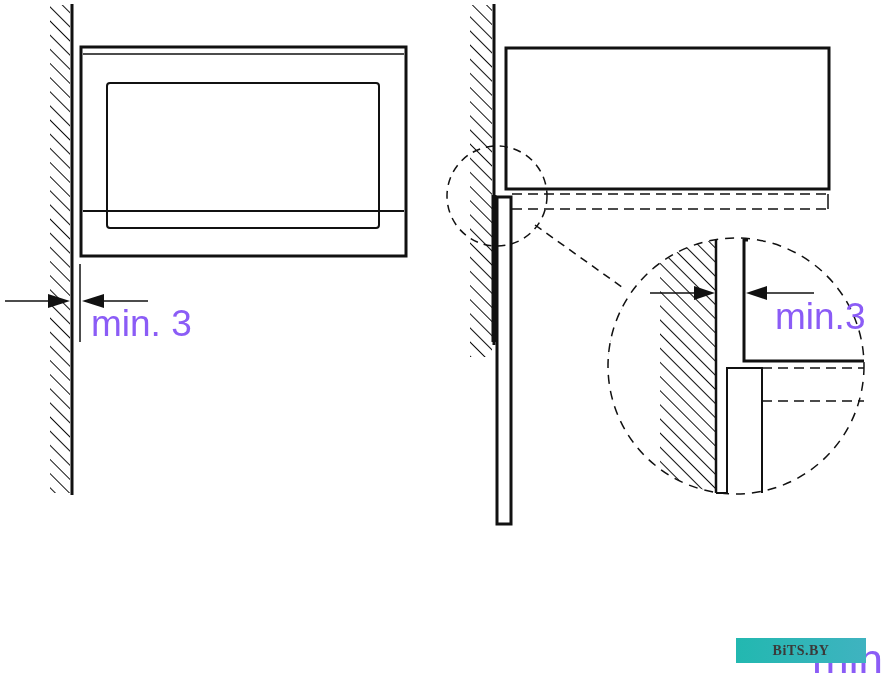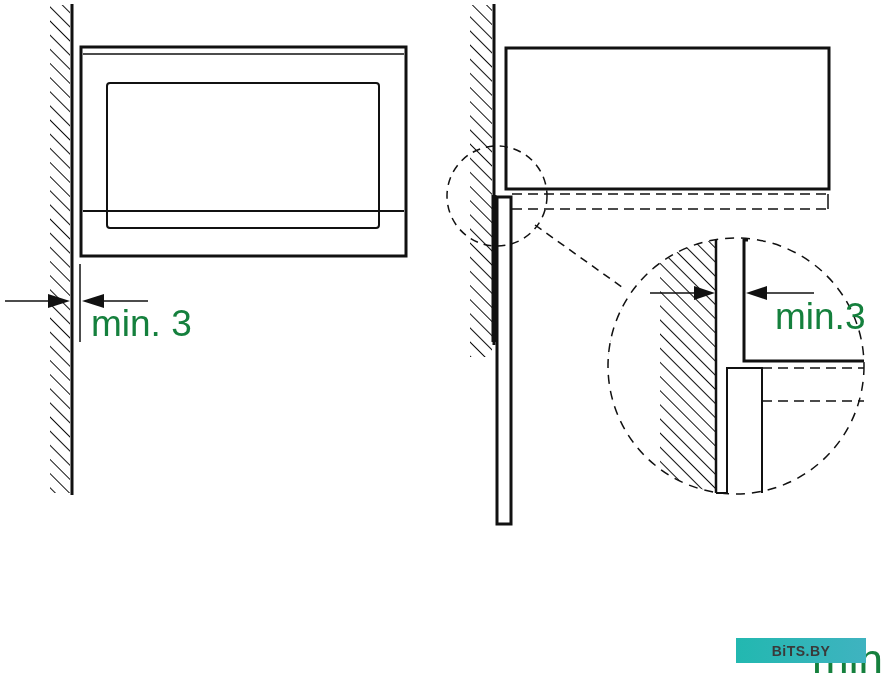--- a/index.html
+++ b/index.html
@@ -1,26 +1,26 @@
 <!DOCTYPE html>
 <html><head>
   <meta charset="utf-8">
   <style>
     html, body { margin: 0; padding: 0; background: #ffffff; }
     body { width: 884px; height: 673px; position: relative; overflow: hidden; }
     #diagram { position: absolute; left: 0; top: 0; }
-    .lbl { position: absolute; font-family: "Liberation Sans", sans-serif; color: #15803d; white-space: nowrap; }
+    .lbl { position: absolute; font-family: "Liberation Sans", sans-serif; color: #8b5cf6; white-space: nowrap; }
     #lbl-left { left: 91px; top: 303px; font-size: 37px; }
     #lbl-right { left: 775px; top: 296px; font-size: 37px; }
     #lbl-cut { left: 812px; top: 635px; font-size: 44px; }
     #badge {
       position: absolute; left: 736px; top: 638px; width: 130px; height: 25px;
       background: linear-gradient(90deg, #22b8b0 0%, #3fb3c0 100%);
       display: flex; align-items: center; justify-content: center;
-      font-family: Liberation Sans, sans-serif; font-weight: bold; font-size: 14px;
+      font-family: Liberation Serif, serif; font-weight: bold; font-size: 14px;
       color: #3a3a3a; letter-spacing: 0.5px;
     }
   </style>
 </head>
 <body>
 
 <svg id="diagram" width="884" height="673" viewBox="0 0 884 673" xmlns="http://www.w3.org/2000/svg">
   <defs>
     <pattern id="hatch" patternUnits="userSpaceOnUse" width="10" height="10" patternTransform="rotate(-45)">
       <line x1="0" y1="0" x2="0" y2="10" stroke="#111" stroke-width="2"></line>

